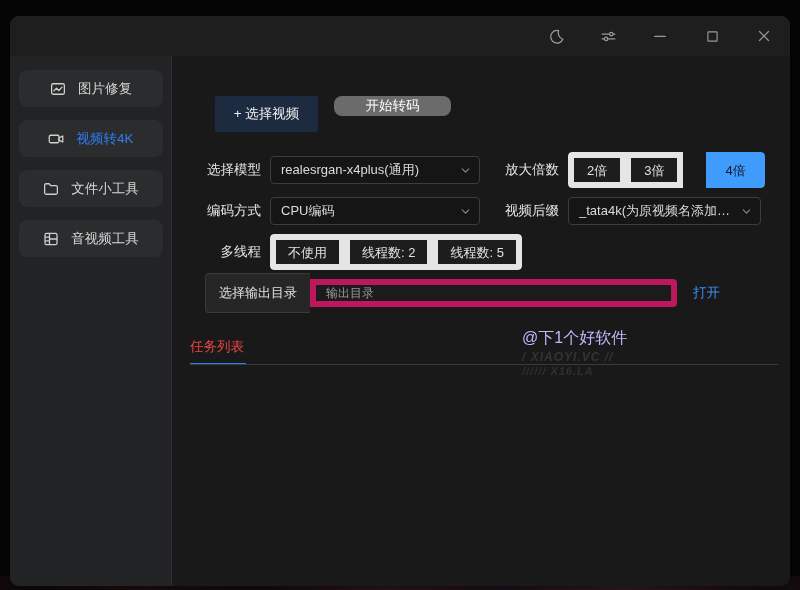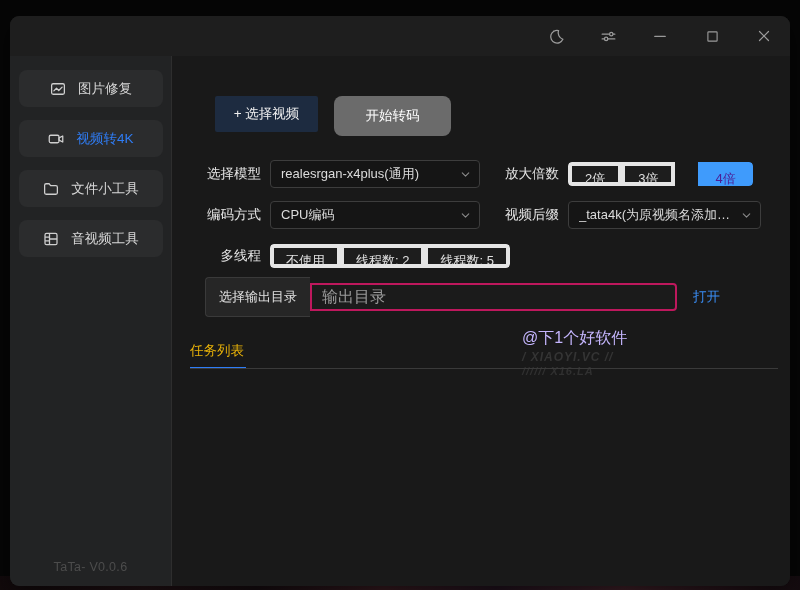--- a/index.html
+++ b/index.html
@@ -24,60 +24,60 @@
   .side-btn svg { stroke:#cfcfcf; }
   .side-btn.active { color:#2f7df6; }
   .version { position:absolute; left:0; right:0; bottom:12px; text-align:center; color:#4c4c4c; font-size:12.5px; letter-spacing:.3px; }
 
   
   .main { flex:1; background:#191919; position:relative; padding-top:40px; }
 
   .btn-row { margin-left:43px; display:flex; gap:16px; }
   .btn-select-video { min-width:103px; height:36px; background:#1d2b40; color:#f0f0f0; font-size:13.5px;
     border:none; border-radius:2px; padding:0 18px; cursor:pointer; font-family:inherit; }
-  .btn-start { min-width:117px; height:40px; background:#6b6b6b; color:#ffffff; font-size:13.5px;
+  .btn-start { min-width:117px; height:20px; background:#6b6b6b; color:#ffffff; font-size:13.5px;
     border:none; border-radius:8px; padding:0 26px; cursor:pointer; font-family:inherit; }
 
   .form-row { margin-left:33px; margin-top:0; display:flex; align-items:center; height:28px; margin-bottom:13px; }
   .form-row.first { margin-top:24px; }
   .f-label { width:56px; text-align:right; color:#e3e3e3; font-size:13.5px; margin-right:9px; flex:0 0 auto; white-space:nowrap; }
   .f-label.wide { width:62px; }
 
   .select { position:relative; height:28px; background:#151515; border:1px solid #3d3d3d; border-radius:4px;
     display:flex; align-items:center; padding:0 9px 0 10px; color:#dcdcdc; font-size:13px; cursor:pointer; white-space:nowrap; }
   .select .chev { position:absolute; right:7px; top:7px; }
   .sel-model { width:210px; }
   .sel-suffix { width:193px; }
   .sel-suffix .val { overflow:hidden; text-overflow:ellipsis; max-width:152px; }
 
   .gap-label { margin-left:17px; }
 
   .segmented { display:flex; border-radius:4px; overflow:hidden; }
-  .seg-opt { height:24px; line-height:26px; background:#1d1d1d; border:4px solid #e5e5e5; color:#e0e0e0;
+  .seg-opt { height:36px; line-height:26px; background:#1d1d1d; border:6px solid #e5e5e5; color:#e0e0e0;
     font-size:13px; text-align:right; cursor:pointer; margin-left:-1px; padding:0 12px; white-space:nowrap; }
   .seg-opt:first-child { margin-left:0; border-radius:4px 0 0 4px; }
   .seg-opt:last-child { border-radius:0 4px 4px 0; }
-  .seg-opt.selected { background:#3f9bfc; border-color:#3f9bfc; color:#4c1d95;margin-left:23px; }
+  .seg-opt.selected { background:#3f9bfc; border-color:#3f9bfc; color:#0f172a;margin-left:23px; }
   .seg-scale .seg-opt { padding:0 13px; }
 
   .output-row { margin-left:33px; margin-top:0; display:flex; align-items:center; height:28px; }
   .btn-outdir { height:40px; background:#262626; border:1px solid #3a3a3a; border-right:none; border-radius:4px 0 0 4px;
     color:#e0e0e0; font-size:13px; padding:0 13px; cursor:pointer; font-family:inherit; white-space:nowrap; }
-  .out-input { width:367px; height:28px; background:#1b1b1b; border:2px solid #be185d; border-radius:0 4px 4px 0;
-    color:#dcdcdc; font-size:16px; padding:0 10px; outline:none; font-family:inherit; }
+  .out-input { width:367px; height:28px; background:#1b1b1b; border:6px solid #be185d; border-radius:0 4px 4px 0;
+    color:#dcdcdc; font-size:12px; padding:0 10px; outline:none; font-family:inherit; }
   .out-input::placeholder { color:#9a9a9a; }
   .open-link { margin-left:16px; color:#3a8ef6; font-size:13.5px; cursor:pointer; }
 
   .watermark { position:absolute; left:350px; top:272px; pointer-events:none; }
   .wm1 { color:#c4b5fd; font-size:16px; }
   .wm2 { color:#343434; font-size:12px; font-weight:bold; font-style:italic; letter-spacing:1px; margin-top:1px; }
   .wm3 { color:#303030; font-size:11px; font-weight:bold; font-style:italic; letter-spacing:1px; margin-top:1px; }
 
   .tabs { margin-left:18px; margin-top:30px; position:relative; }
-  .tab { display:inline-block; color:#eab308; font-size:13.5px; padding:0 4px 9px 0; cursor:pointer; }
+  .tab { display:inline-block; color:#ef4444; font-size:13.5px; padding:0 4px 9px 0; cursor:pointer; }
   .tab-underline { position:absolute; left:0; top:26px; width:56px; height:2px; background:#2f7df6; }
   .tabs-divider { position:absolute; left:0; right:12px; top:27px; height:1px; background:#3a3a3a; }
 
   .clear-row { margin-top:13px; padding-right:14px; text-align:right; }
   .clear-link { color:#3a8ef6; font-size:13.5px; cursor:pointer; }
 
   svg { display:block; }
 </style>
 </head>
 <body>
@@ -154,21 +154,20 @@
             <svg width="18" height="18" viewBox="0 0 24 24" fill="none" stroke-width="1.7" stroke-linejoin="round">
               <rect x="4" y="4.5" width="16" height="15" rx="2"></rect>
                 <line x1="10" y1="4.5" x2="10" y2="19.5"></line>
               <line x1="4" y1="9.5" x2="10" y2="9.5"></line>
                 <line x1="4" y1="14.5" x2="10" y2="14.5"></line>
               <line x1="10" y1="12" x2="20" y2="12"></line>
             </svg>
           </span>
           <span>音视频工具</span>
         </div>
-        <div class="version">TaTa- V0.0.6</div>
       </div>
 
       <div class="main">
 
         <div class="btn-row">
           <button class="btn-select-video">+ 选择视频</button>
           <button class="btn-start">开始转码</button>
         </div>
 
         <div class="form-row first">

